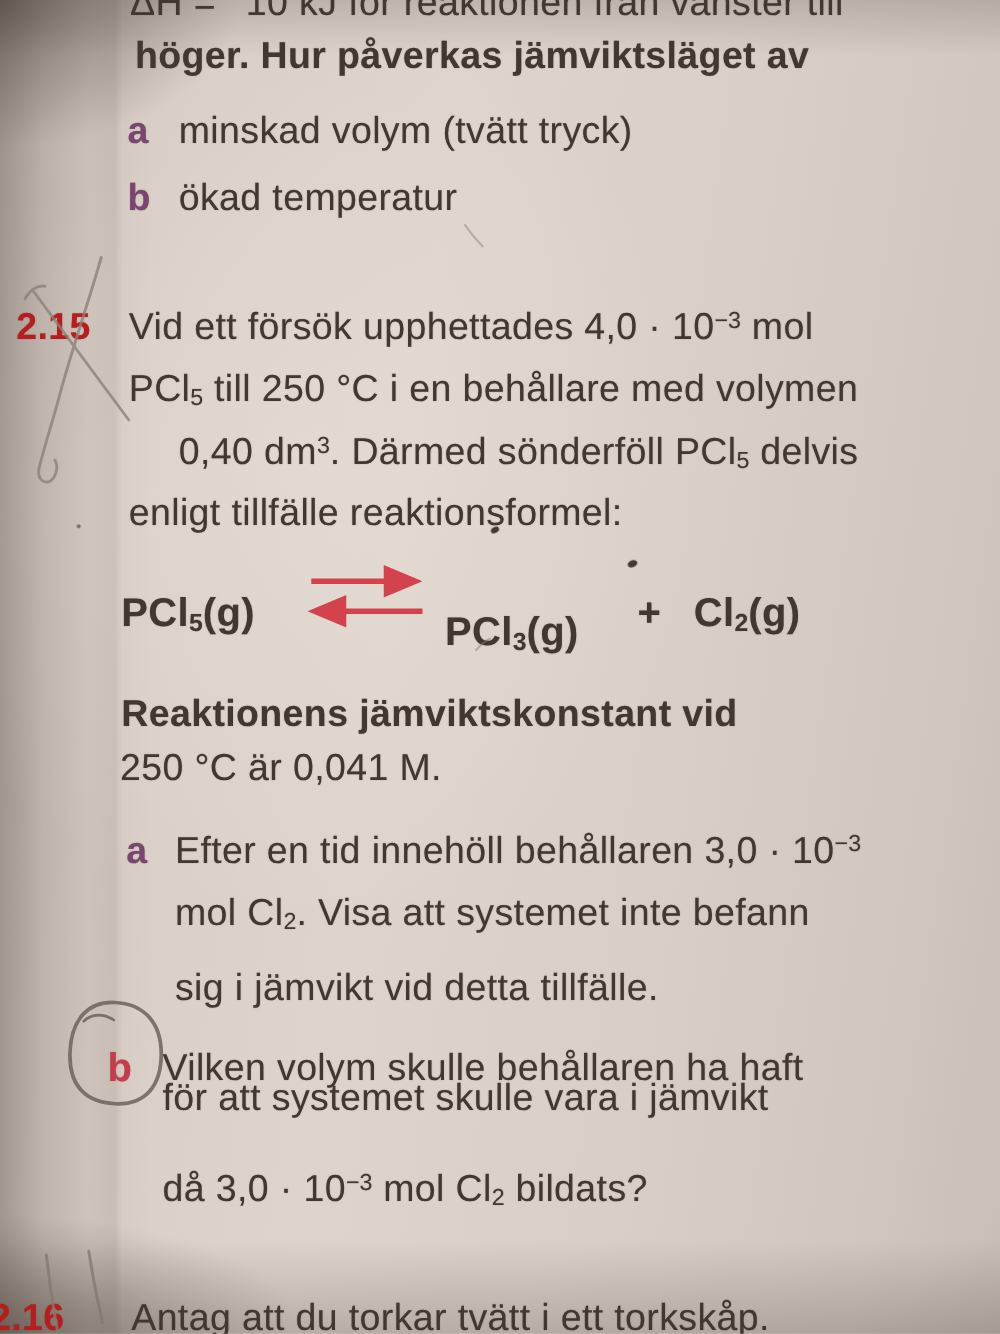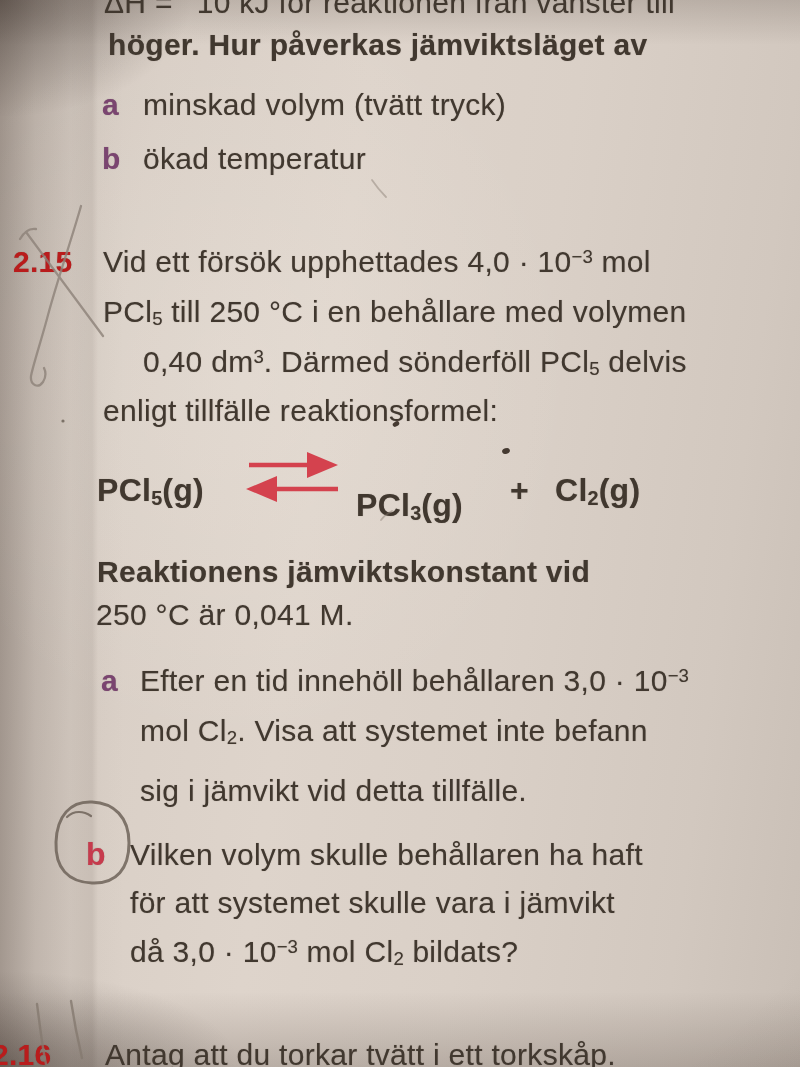--- a/index.html
+++ b/index.html
@@ -64,21 +64,21 @@
 <div class="t" style="left:97px;top:555px;font-weight:bold;">Reaktionens jämviktskonstant vid</div>
 <div class="t" style="left:96px;top:598px;text-align:right;">250 °C är 0,041 M.</div>
 
 <div class="t lab" style="left:101px;top:664px;">a</div>
 <div class="t" style="left:140px;top:664px;"><span>Efter en tid innehöll behållaren 3,0 · 10</span><span class="sup">−3</span></div>
 <div class="t" style="left:140px;top:714px;"><span>mol Cl</span><span class="sub">2</span><span>. Visa att systemet inte befann</span></div>
 <div class="t" style="left:140px;top:764px;margin-top:10px;"><span>sig i jämvikt vid detta tillfälle.</span></div>
 
 <div class="t lab-red" style="left:86px;top:836px;">b</div>
 <div class="t" style="left:130px;top:838px;"><span>Vilken volym skulle behållaren ha haft</span></div>
-<div class="t" style="left:130px;top:886px;"><span>för att systemet skulle vara i jämvikt</span></div>
+<div class="t" style="left:130px;top:862px;"><span>för att systemet skulle vara i jämvikt</span></div>
 <div class="t" style="left:130px;top:935px;"><span>då 3,0 · 10</span><span class="sup">−3</span><span> mol Cl</span><span class="sub">2</span><span> bildats?</span></div>
 
 <div class="t num" style="left:-8px;top:1038px;">2.16</div>
 <div class="t" style="left:105px;top:1038px;">Antag att du torkar tvätt i ett torkskåp.</div>
 
 <svg class="overlay" width="800" height="1067" viewBox="0 0 800 1067">
   <g stroke="#8d8279" stroke-width="2.3" fill="none" stroke-linecap="round" opacity="0.8">
     <path d="M 81,206 C 72,238 58,278 48,315 C 42,338 33,365 31,376 C 30,385 38,389 43,382 C 46,377 46,372 44,368"></path>
     <path d="M 26,232 C 44,256 72,294 103,336"></path>
     <path d="M 20,239 C 24,232 30,228 36,229"></path>

